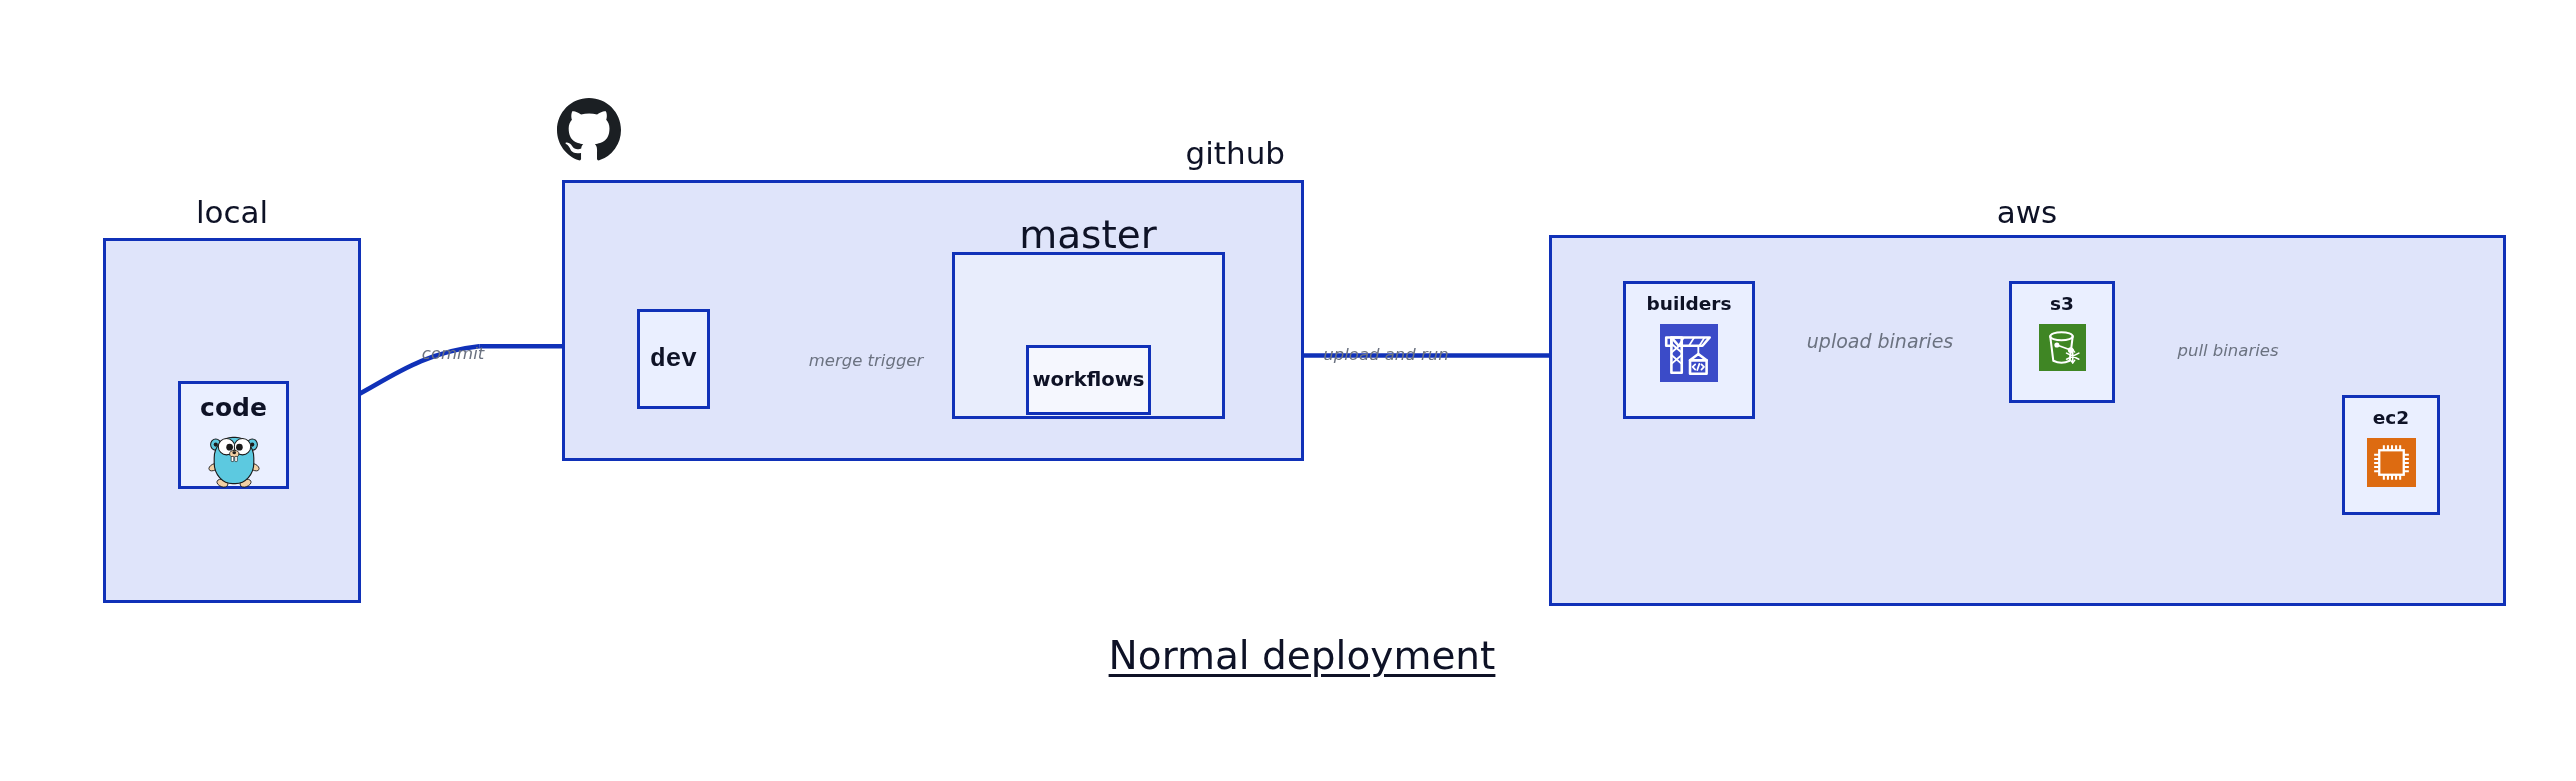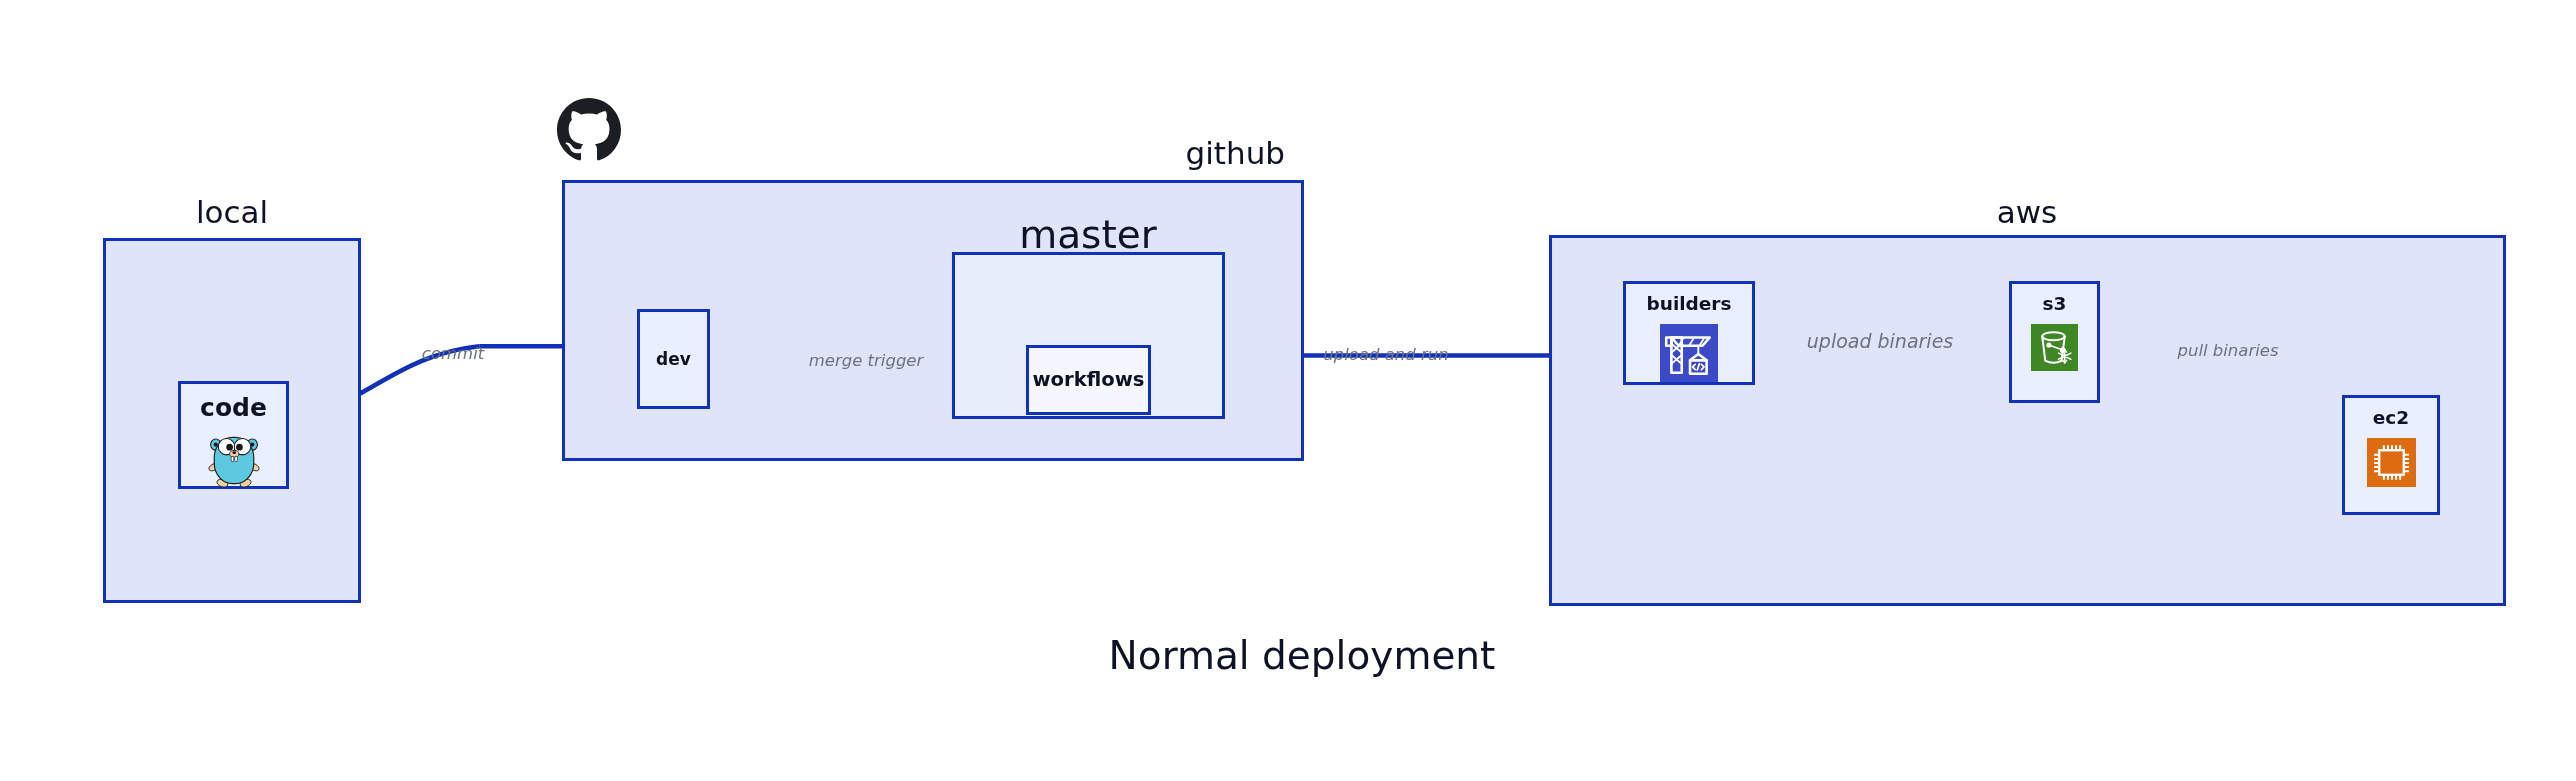--- a/index.html
+++ b/index.html
@@ -83,20 +83,21 @@
     line-height: 1;
     transform: translate(-50%, -50%);
   }
 
   
   .title {
     position: absolute;
     color: #0e1226;
     font-family: "DejaVu Sans", sans-serif;
     font-weight: 400;
+    text-decoration: underline;
     text-underline-offset: 5.2px;
     text-decoration-thickness: 3.1px;
     white-space: nowrap;
     transform: translateX(-50%);
     line-height: 1;
     text-align: right;
   }
 
   
   .logo {
@@ -189,34 +190,34 @@
                -.28-.15-.68-.52-.01-.53.63-.01 1.08.58 1.23.82.72 1.21 1.87.87 2.33.66
                .07-.52.28-.87.51-1.07-1.78-.2-3.64-.89-3.64-3.95 0-.87.31-1.59.82-2.15
                -.08-.2-.36-1.02.08-2.12 0 0 .67-.21 2.2.82.64-.18 1.32-.27 2-.27s1.36.09
                2 .27c1.53-1.04 2.2-.82 2.2-.82.44 1.1.16 1.92.08 2.12.51.56.82 1.27.82 2.15
                0 3.07-1.87 3.75-3.65 3.95.29.25.54.73.54 1.48 0 1.07-.01 1.93-.01 2.2
                0 .21.15.46.55.38A8.01 8.01 0 0 0 16 8c0-4.42-3.58-8-8-8z"></path>
     </svg>
   </div>
 
   <div class="node center-label" style="left:637px; top:309px; width:73px; height:100px;">
-    <div class="node-label" style="font-size:17px;">dev</div>
+    <div class="node-label" style="font-size:26px;font-family:Liberation Mono, monospace;">dev</div>
   </div>
 
   <div class="group sub" style="left:952px; top:252px; width:273px; height:167px;"></div>
   <div class="group-label" style="left:1088px; top:215px; transform:translateX(-50%); font-size:39px;">master</div>
 
   <div class="node white center-label" style="left:1026px; top:326px; width:125px; height:70px;">
     <div class="node-label" style="font-size:19.6px;">workflows</div>
   </div>
 
   <div class="group" style="left:1549px; top:235px; width:957px; height:371px;"></div>
   <div class="group-label" style="left:2027px; top:197px; transform:translateX(-50%); font-size:31px;">aws</div>
 
-  <div class="node" style="left:1623px; top:281px; width:132px; height:104px;">
+  <div class="node" style="left:1623px; top:281px; width:132px; height:138px;">
     <div class="node-label" style="font-size:18.5px;">builders</div>
     <div class="node-icon">
       
       <svg width="58" height="58" viewBox="0 0 112 112">
         <rect x="0" y="0" width="112" height="112" fill="#3b4bc8"></rect>
         <g fill="none" stroke="#ffffff" stroke-width="5" stroke-linejoin="round">
 
           <rect x="22" y="26" width="20" height="68"></rect>
           <path d="M22 38 L42 55 M42 38 L22 55 M22 60 L42 77 M42 60 L22 77" stroke-width="3.6"></path>
 
@@ -232,21 +233,21 @@
         </g>
         <g fill="none" stroke="#ffffff" stroke-width="3.4" stroke-linecap="round" stroke-linejoin="round">
           <path d="M68 78 L63 83 L68 88"></path>
           <path d="M80 78 L85 83 L80 88"></path>
           <path d="M76 77 L72 89"></path>
         </g>
       </svg>
     </div>
   </div>
 
-  <div class="node" style="left:2009px; top:281px; width:91px; height:122px;">
+  <div class="node" style="left:2009px; top:281px; width:106px; height:122px;">
     <div class="node-label" style="font-size:18.5px;">s3</div>
     <div class="node-icon">
       
       <svg width="47" height="47" viewBox="0 0 92 92">
         <rect x="0" y="0" width="92" height="92" fill="#3f8624"></rect>
         <g fill="none" stroke="#ffffff" stroke-width="4" stroke-linejoin="round" stroke-linecap="round">
           <ellipse cx="44" cy="24" rx="22" ry="8"></ellipse>
           <path d="M22 24 L28 72 Q44 80 60 72 L66 24"></path>
 
           <path d="M35 41 L62 51" stroke-width="3.4"></path>

